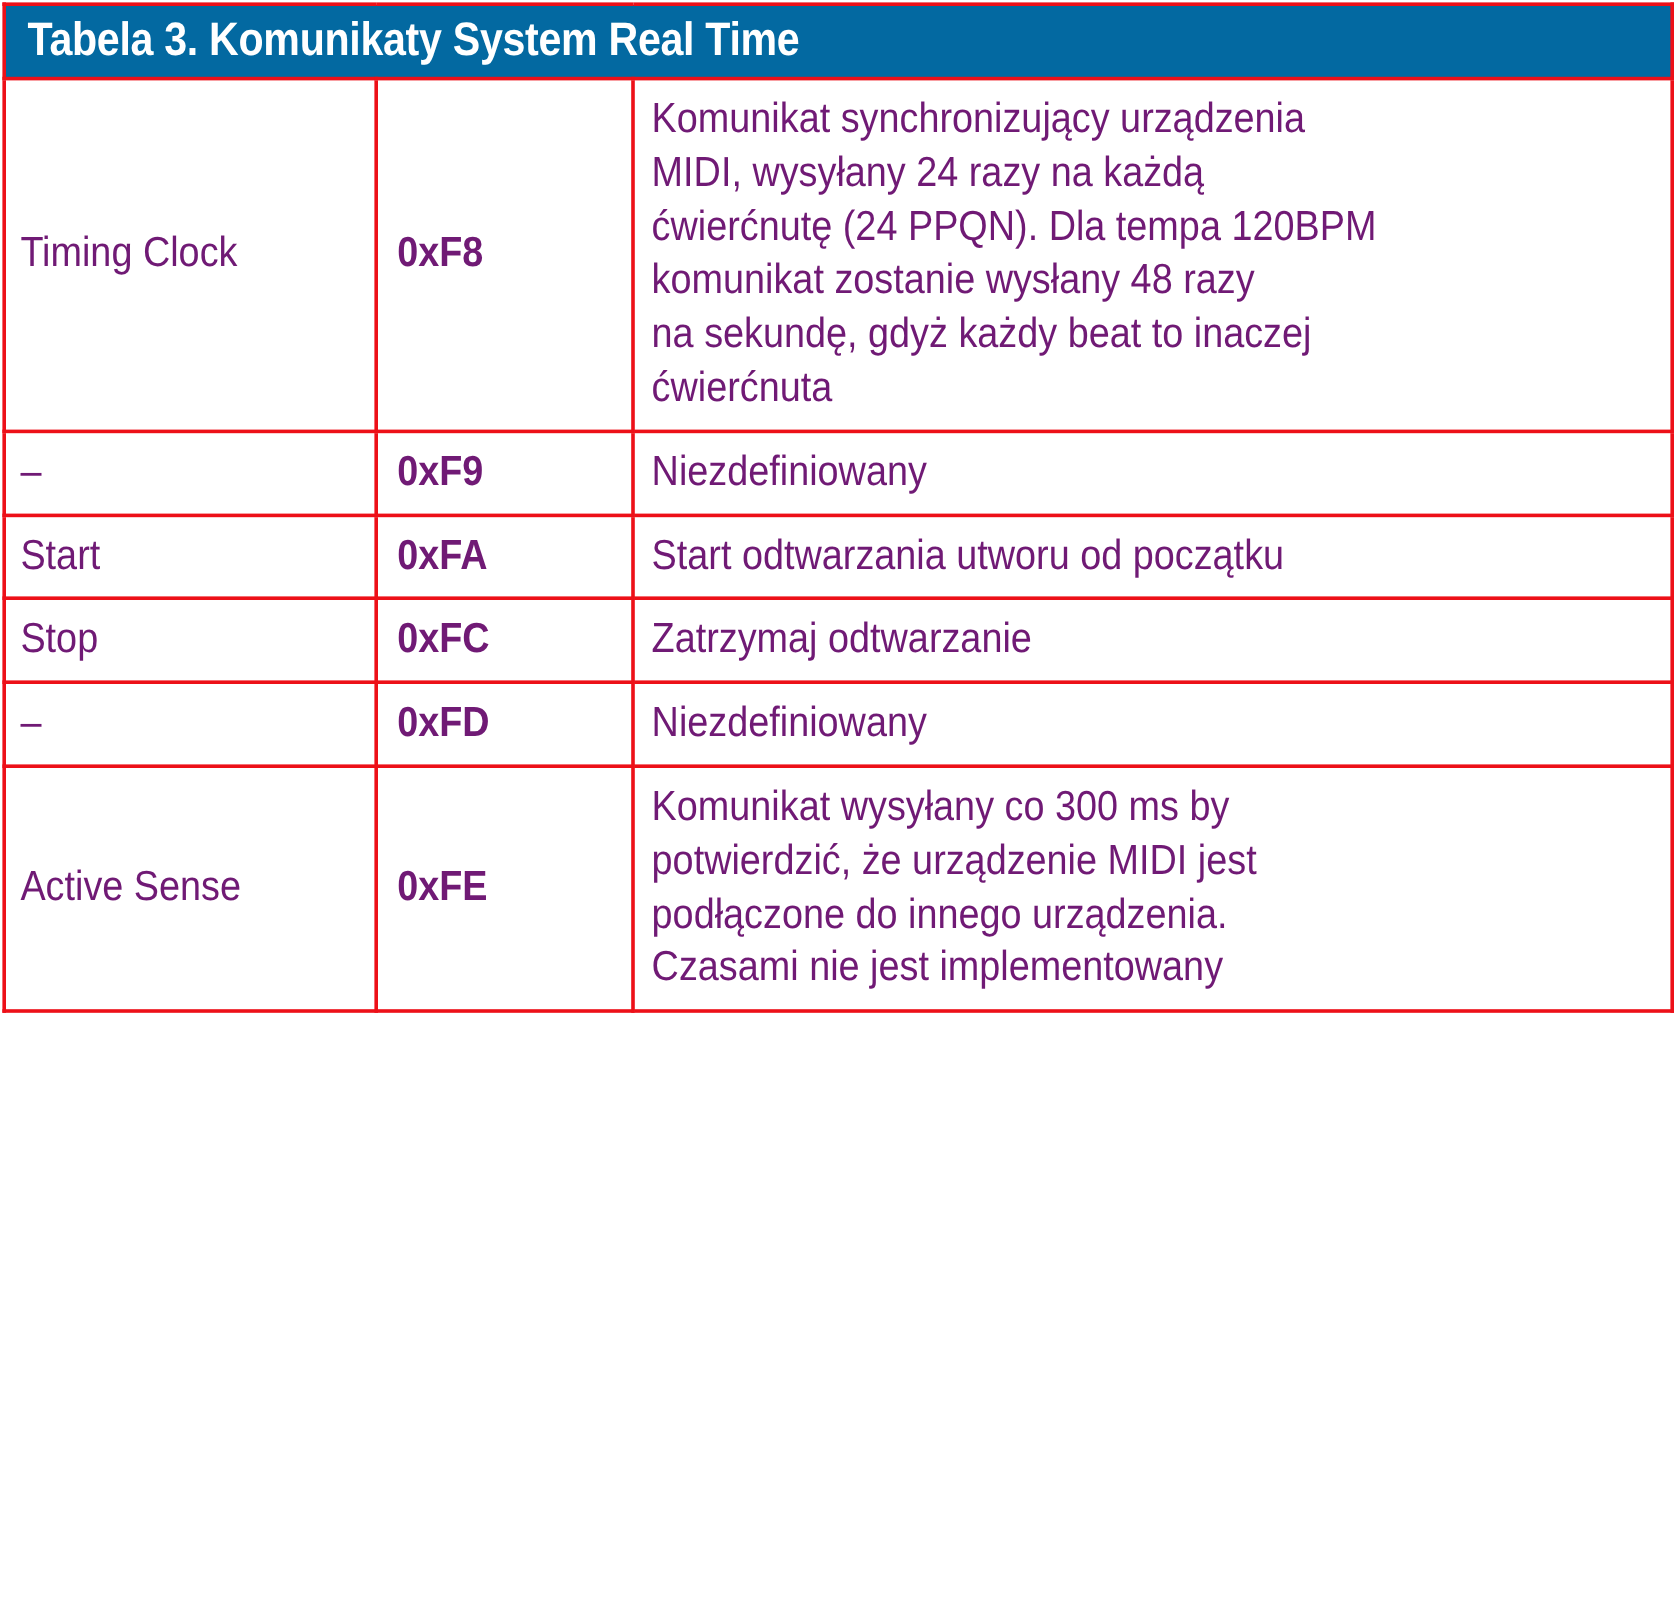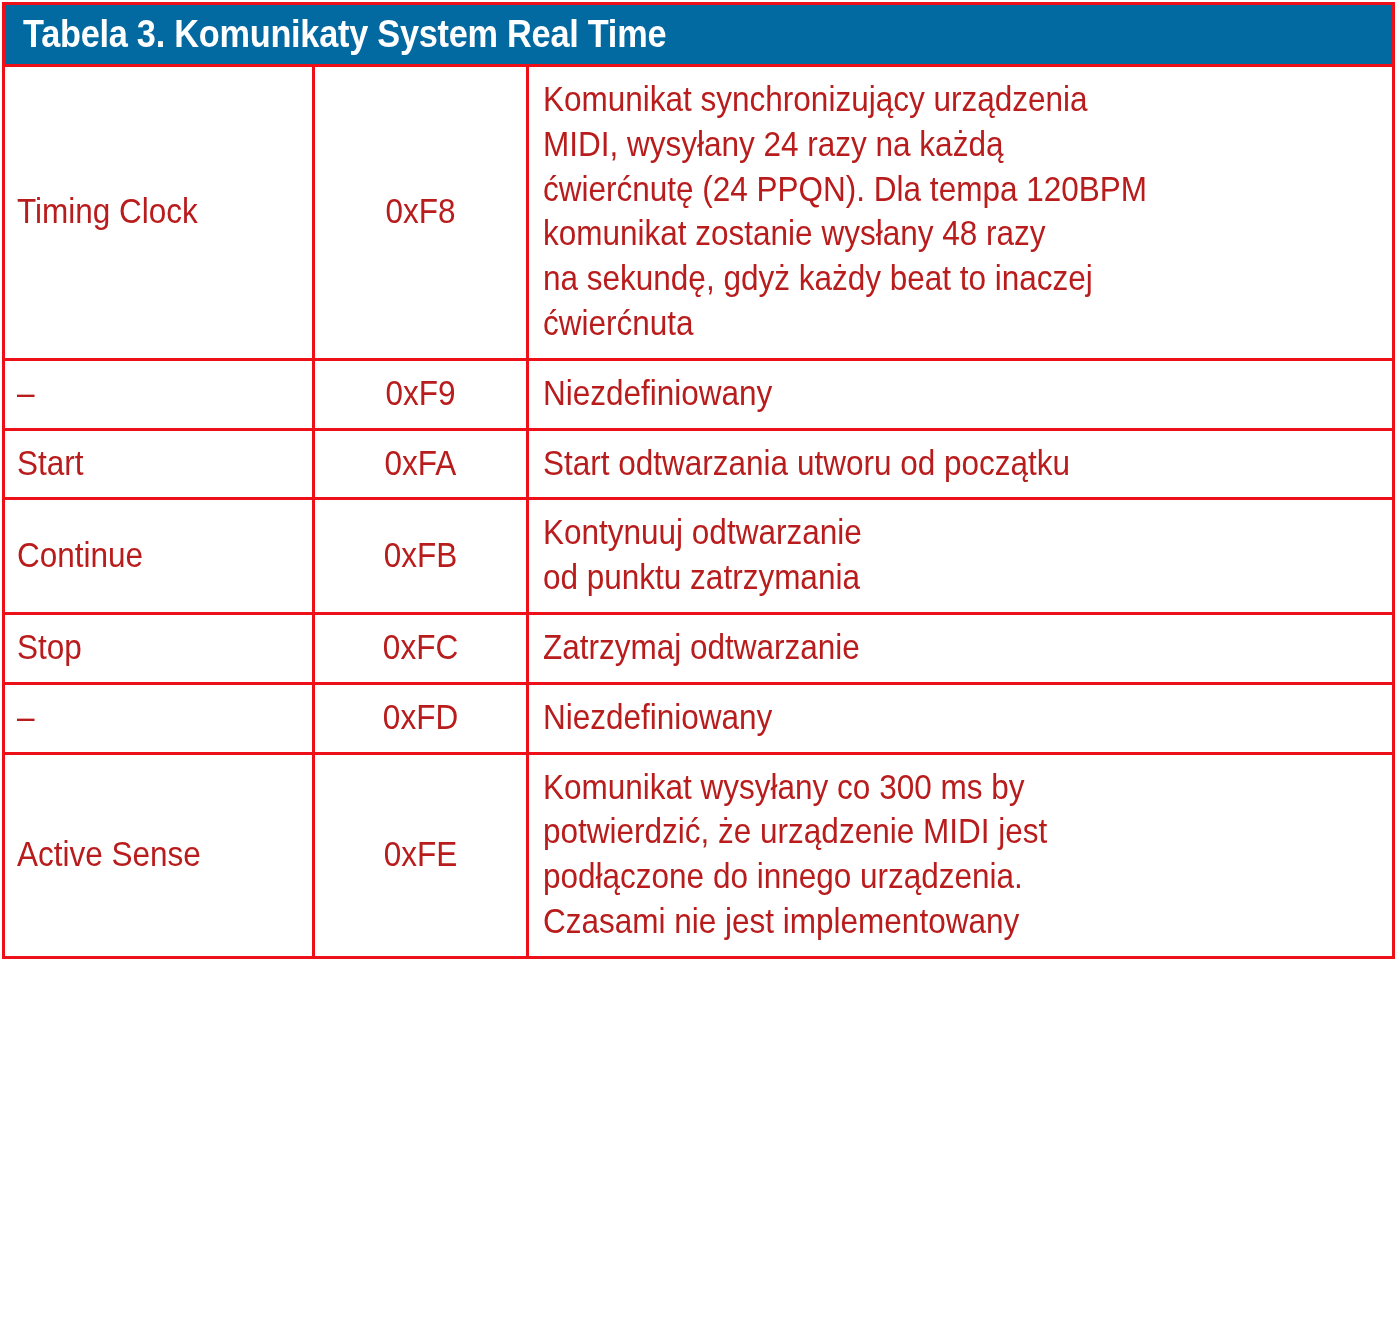--- a/index.html
+++ b/index.html
@@ -67,33 +67,33 @@
   }
   .head-cell-inner {
     display: block;
     transform: scaleX(0.9);
   }
 
   
   table.midi-table td {
     border: 3px solid #ED1018;
     background: #ffffff;
-    color: #b91c1c;
+    color: #701a75;
     vertical-align: middle;
     box-sizing: border-box;
     font-size: 35px;
     line-height: 1.28;
   }
   td.c-func {
     text-align: left;
     padding: 6px 8px 8px 12px;
   }
   td.c-hex {
-    text-align: center;
     padding: 6px 6px 8px 6px;
+    font-weight: bold;
   }
   td.c-desc {
     text-align: left;
     padding: 10px 8px 12px 14px;
   }
   .cell-inner {
     display: block;
     transform: scaleX(0.9);
     transform-origin: left center;
     white-space: pre-line;
@@ -158,32 +158,20 @@
           </td>
         <td class="c-hex">
             <span class="cell-inner">0xFA</span>
           </td>
         <td class="c-desc">
             <span class="cell-inner">Start odtwarzania utworu od początku</span>
           </td>
       </tr>
       <tr>
         <td class="c-func">
-            <span class="cell-inner">Continue</span>
-          </td>
-        <td class="c-hex">
-            <span class="cell-inner">0xFB</span>
-          </td>
-        <td class="c-desc">
-            <span class="cell-inner">Kontynuuj odtwarzanie
-od punktu zatrzymania</span>
-          </td>
-      </tr>
-      <tr>
-        <td class="c-func">
             <span class="cell-inner">Stop</span>
           </td>
         <td class="c-hex">
             <span class="cell-inner">0xFC</span>
           </td>
         <td class="c-desc">
             <span class="cell-inner">Zatrzymaj odtwarzanie</span>
           </td>
       </tr>
       <tr>

